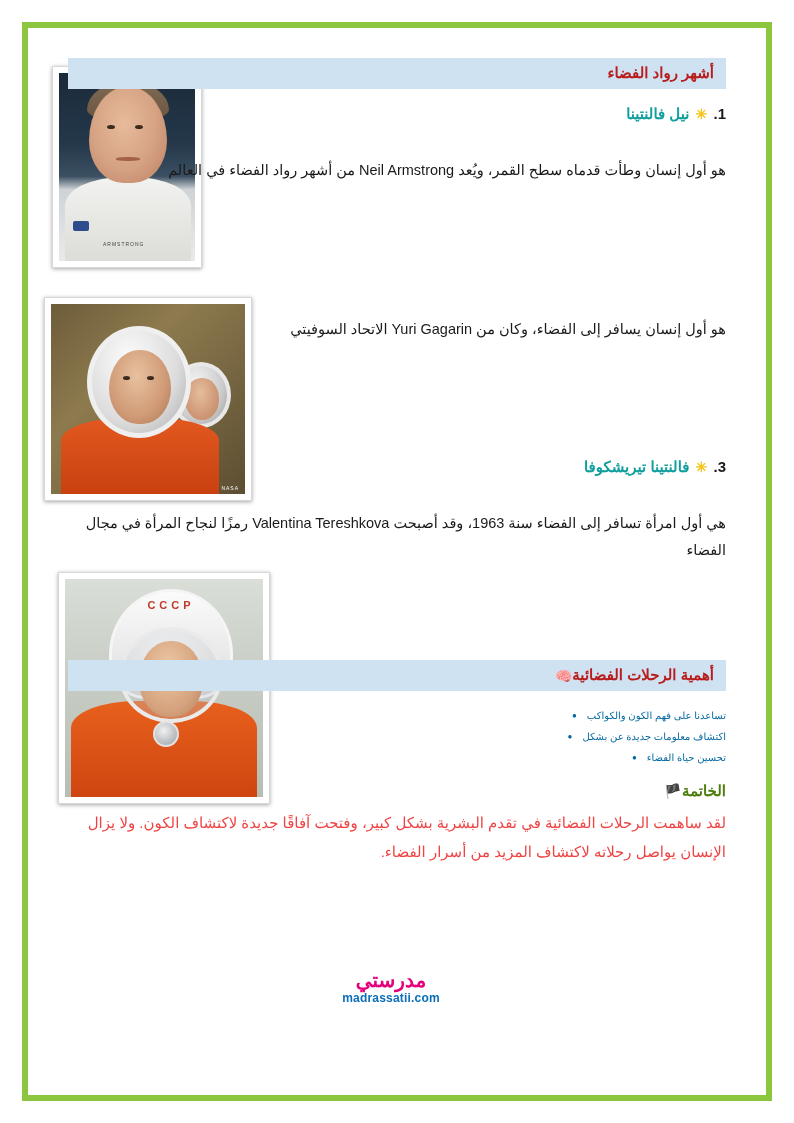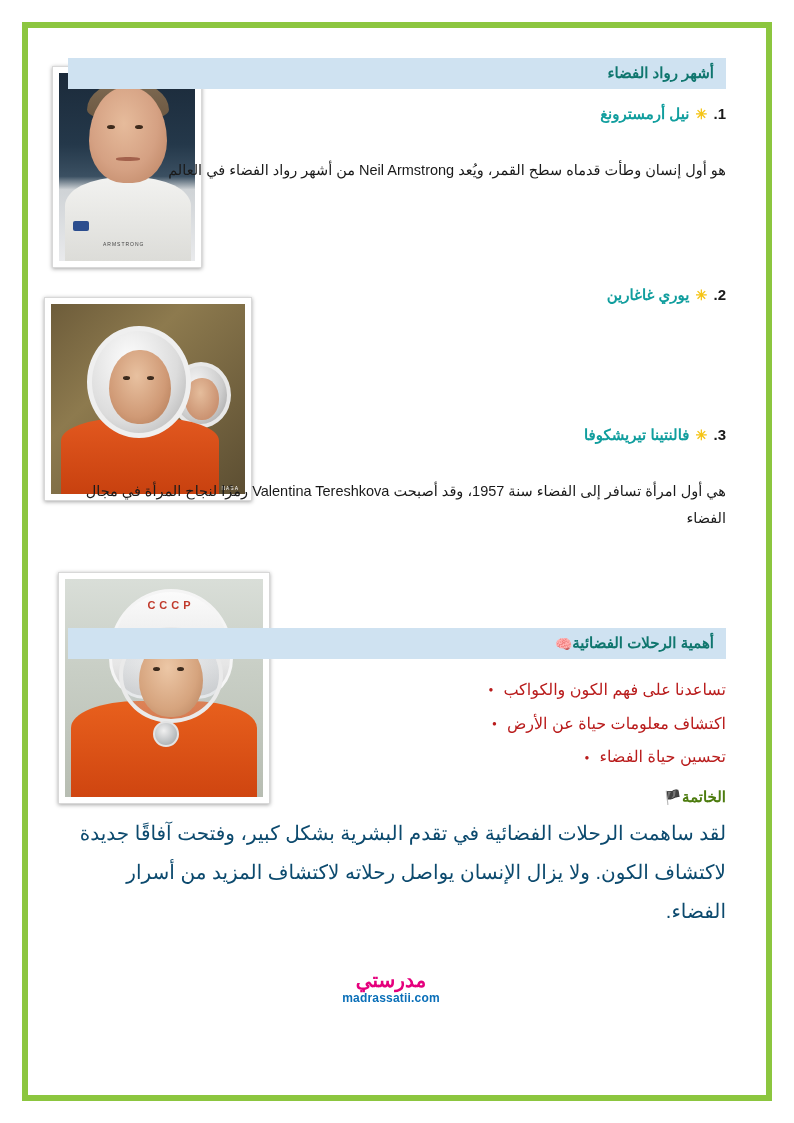--- a/index.html
+++ b/index.html
@@ -32,21 +32,21 @@
     top: 48px;
     width: 706px;
     height: 1030px;
     box-sizing: border-box;
     padding: 10px 24px 10px 24px;
   }
 
   
   .section-bar {
     background: #cfe2f1;
-    color: #0f766e;
+    color: #b91c1c;
     font-size: 15px;
     font-weight: bold;
     text-align: right;
     padding: 5px 12px 6px 12px;
     box-sizing: border-box;
     margin: 0 0 14px 0;
     line-height: 1.3;
   }
   .section-bar .bar-icon {
     font-size: 14px;
@@ -95,22 +95,22 @@
   .pad-3 { height: 88px; }
 
   
   .bullets {
     list-style: none;
     margin: 0 0 10px 0;
     padding: 0;
     direction: rtl;
   }
   .bullets li {
-    font-size: 16px;
-    color: #b91c1c;
+    font-size: 10px;
+    color: #0369a1;
     text-align: right;
     line-height: 2.1;
     padding-right: 0;
     position: relative;
   }
   .bullets li::after {
     content: "\25CF";
     font-size: 8px;
     vertical-align: middle;
     margin-right: 10px;
@@ -120,22 +120,22 @@
   .concl-title {
     font-size: 15px;
     font-weight: bold;
     color: #4d7c0f;
     text-align: right;
     margin: 14px 0 8px 0;
     direction: rtl;
   }
   .flag-icon { font-size: 14px; margin-left: 4px; }
   .concl-body {
-    font-size: 20px;
-    color: #0c4a6e;
+    font-size: 15px;
+    color: #ef4444;
     text-align: right;
     line-height: 1.95;
     direction: rtl;
   }
 
   
   .photo {
     position: absolute;
     background: #ffffff;
     border: 1px solid #d8d8d8;
@@ -325,55 +325,51 @@
 </div>
 
 <div class="content">
 
   <div class="section-bar">أشهر رواد الفضاء</div>
 
   <div class="entry">
     <div class="entry-title">
       <span class="num">1.</span>
       <span class="star">✳</span>
-      <span>نيل أرمسترونغ</span>
+      <span>نيل فالنتينا</span>
     </div>
     <div class="entry-body">هو أول إنسان وطأت قدماه سطح القمر، ويُعد  Neil Armstrong من أشهر رواد الفضاء في العالم</div>
   </div>
 
   <div class="pad-1"></div>
 
   <div class="entry">
-    <div class="entry-title">
-      <span class="num">2.</span>
-      <span class="star">✳</span>
-      <span>يوري غاغارين</span>
-    </div>
+    <div class="entry-body">هو أول إنسان يسافر إلى الفضاء، وكان من  Yuri Gagarin الاتحاد السوفيتي</div>
   </div>
 
   <div class="pad-2"></div>
 
   <div class="entry">
     <div class="entry-title">
       <span class="num">3.</span>
       <span class="star">✳</span>
       <span>فالنتينا تيريشكوفا</span>
     </div>
-    <div class="entry-body">هي أول امرأة تسافر إلى الفضاء سنة 1957، وقد أصبحت  Valentina Tereshkova رمزًا لنجاح المرأة في مجال الفضاء</div>
+    <div class="entry-body">هي أول امرأة تسافر إلى الفضاء سنة 1963، وقد أصبحت  Valentina Tereshkova رمزًا لنجاح المرأة في مجال الفضاء</div>
   </div>
 
   <div class="pad-3"></div>
 
   <div class="section-bar">
     <span>أهمية الرحلات الفضائية</span><span class="bar-icon">🧠</span>
   </div>
 
   <ul class="bullets">
     <li>تساعدنا على فهم الكون والكواكب</li>
-    <li>اكتشاف معلومات حياة عن الأرض</li>
+    <li>اكتشاف معلومات جديدة عن بشكل</li>
     <li>تحسين حياة الفضاء</li>
   </ul>
 
   <div class="concl-title">
     <span>الخاتمة</span><span class="flag-icon">🏴</span>
   </div>
   <div class="concl-body">لقد ساهمت الرحلات الفضائية في تقدم البشرية بشكل كبير، وفتحت آفاقًا جديدة لاكتشاف الكون. ولا يزال الإنسان يواصل رحلاته لاكتشاف المزيد من أسرار الفضاء.</div>
 
 </div>
 

